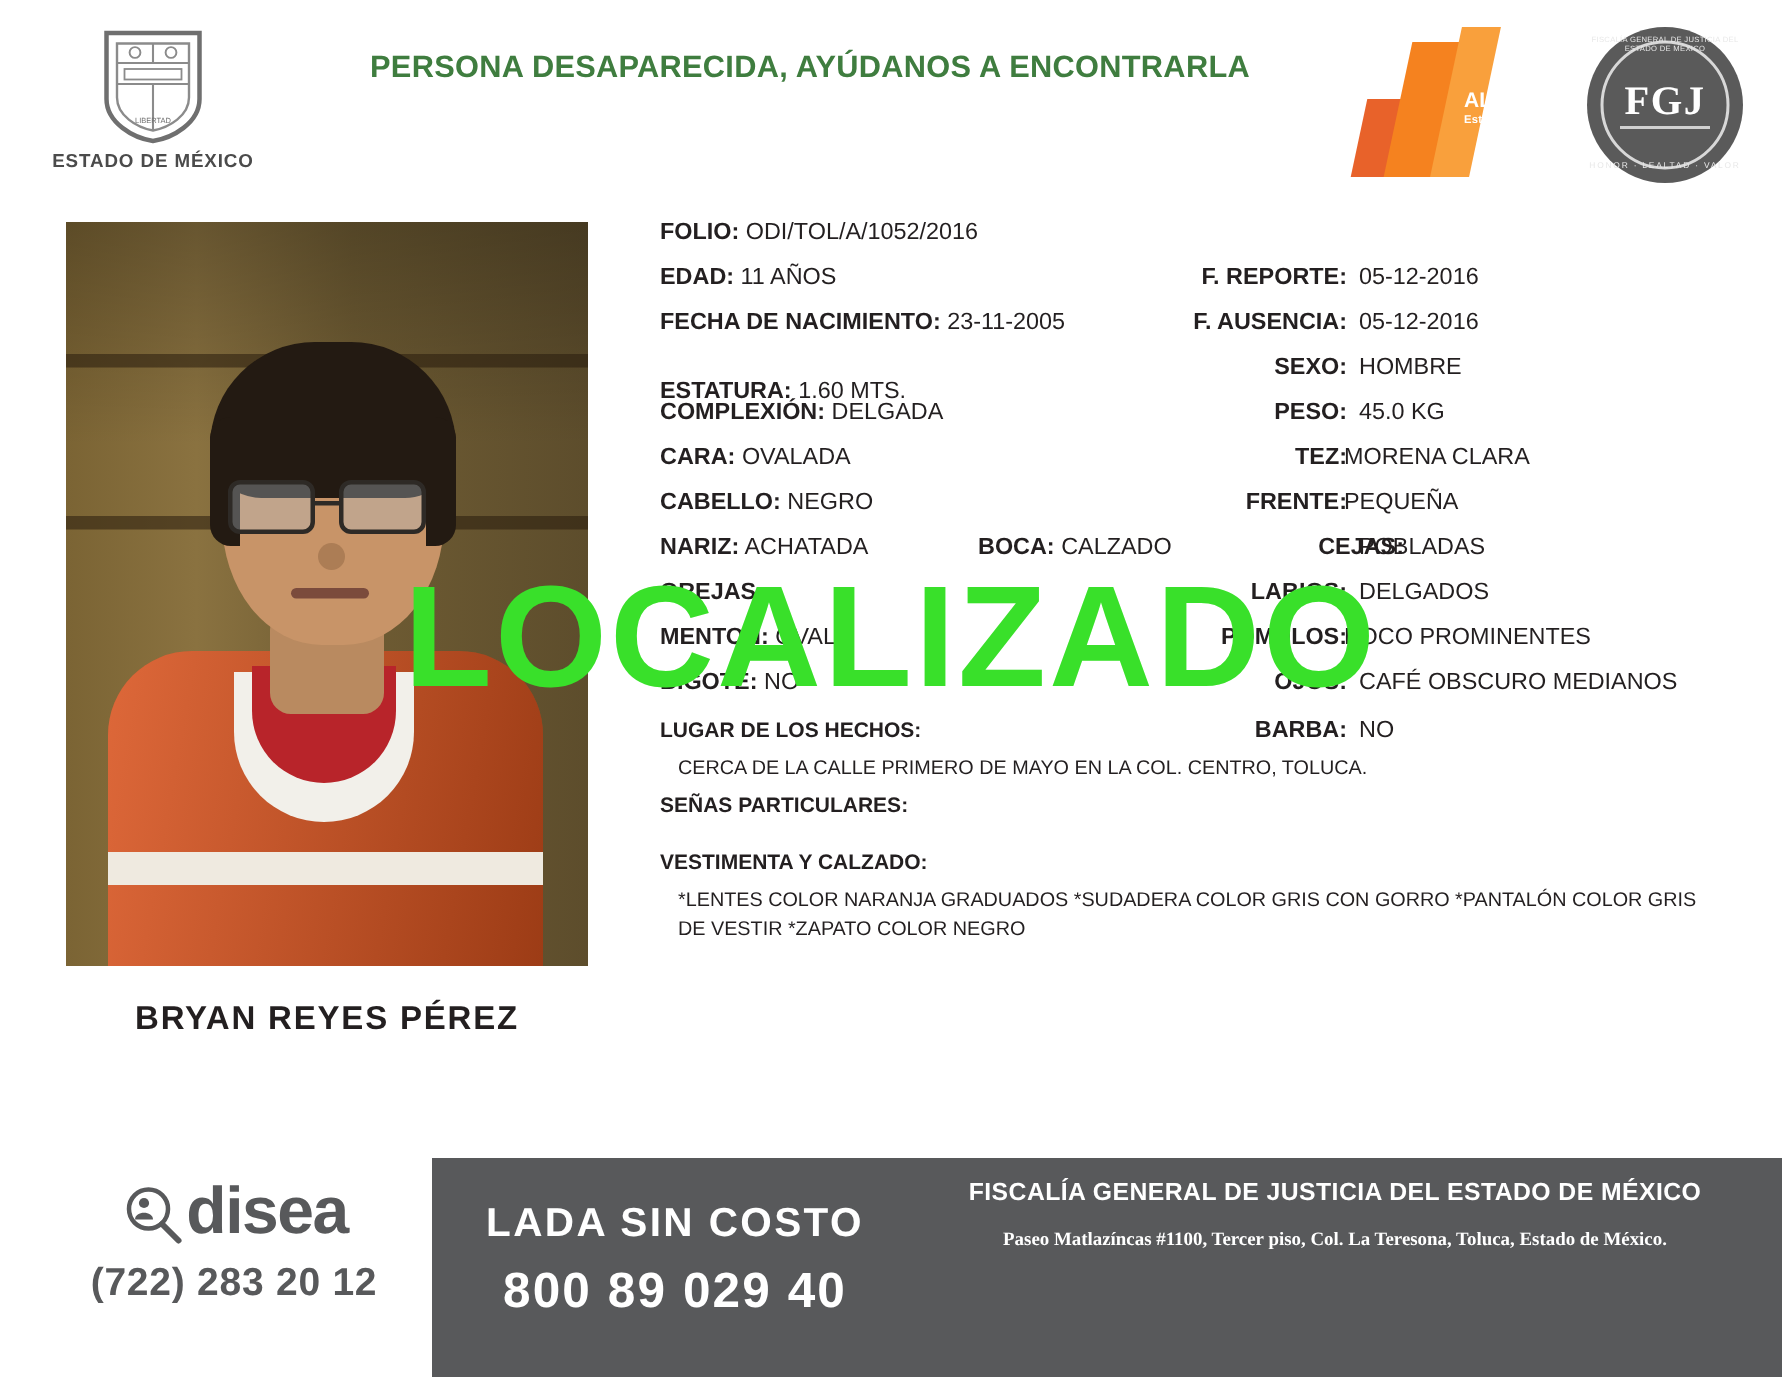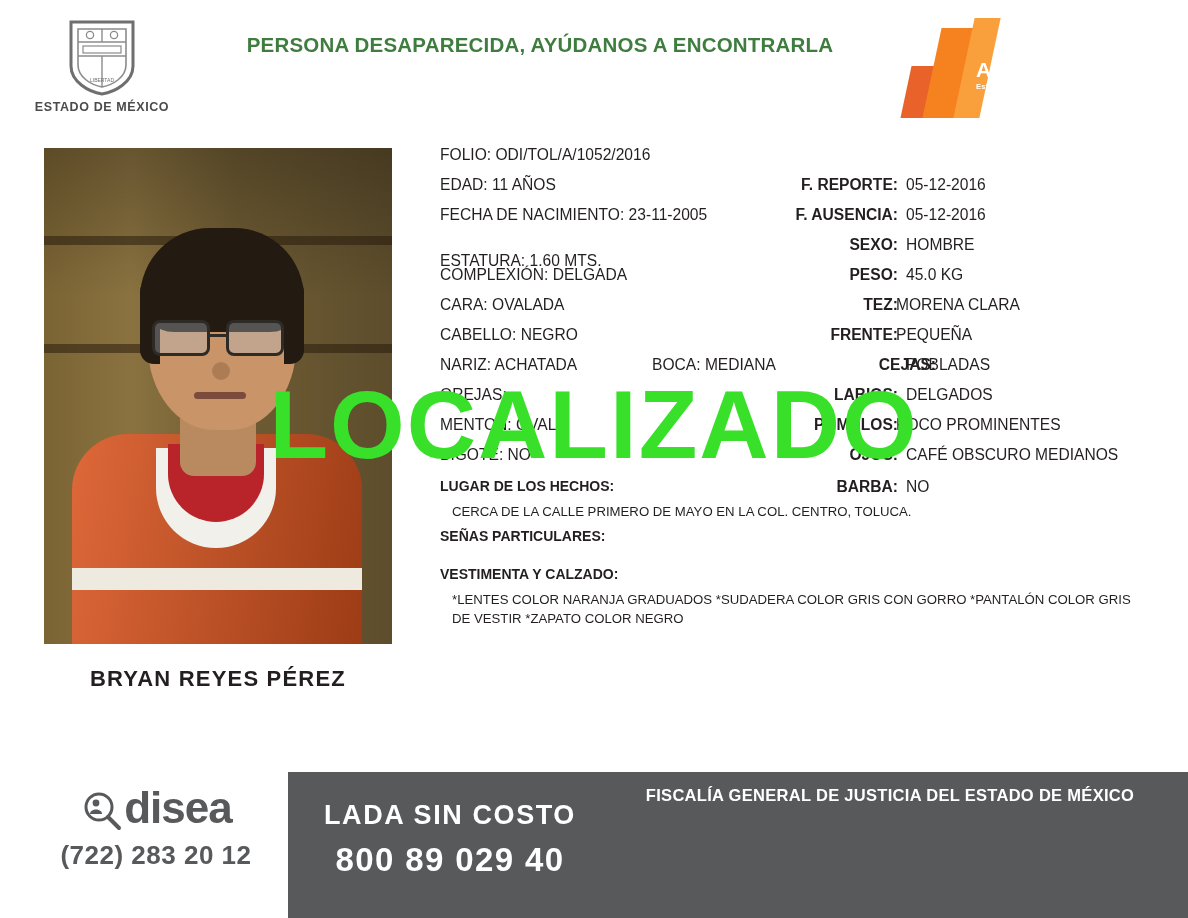--- a/index.html
+++ b/index.html
@@ -75,21 +75,21 @@
   .alba-b2 { left: 34px; top: 10px; width: 40px; height: 90px; transform: skewX(-12deg); background:#f5821f;}
   .alba-b3 { left: 66px; top: 0px;  width: 26px; height: 100px; transform: skewX(-12deg); background:#f9a03c;}
   .alba-txt {
     position: absolute;
     left: 78px; top: 26px;
     width: 72px;
     color: #ffffff;
     text-align: left;
   }
   .alba-t1 { font-size: 13px; font-weight: bold; letter-spacing: .3px; padding-left: 20px; }
-  .alba-t2 { font-size: 21px; font-weight: bold; line-height: 1; }
+  .alba-t2 { font-size: 14px; font-weight: bold; line-height: 1; }
   .alba-t3 { font-size: 7.5px; font-weight: bold; letter-spacing: .2px; margin-top: 2px;}
 
   
   .fgj {
     position: absolute;
     left: 1058px; top: 18px;
     width: 104px; height: 104px;
   }
   .fgj-ring {
     position: absolute; inset: 0;
@@ -262,21 +262,21 @@
   }
 
   
   .fields { position: absolute; left: 0; top: 140px; width: 1188px; }
   .row-field {
     position: absolute;
     font-size: 15.6px;
     white-space: nowrap;
     color: #231f20;
   }
-  .lbl { font-weight: normal; }
+  .lbl { font-weight: bold; }
   .val { font-weight: normal; }
   .col-left  { left: 440px; }
 
   .blocklabel {
     position: absolute;
     left: 440px;
     font-size: 14px;
     font-weight: bold;
   }
   .blockvalue {
@@ -450,20 +450,28 @@
     <div class="alba-bar alba-b1"></div>
     <div class="alba-bar alba-b2"></div>
     <div class="alba-bar alba-b3"></div>
     <div class="alba-txt">
       <div class="alba-t1">Protocolo</div>
       <div class="alba-t2">ALBA</div>
       <div class="alba-t3">Estado de México</div>
     </div>
   </div>
 
+  <div class="fgj">
+    <div class="fgj-ring"></div>
+    <div class="fgj-inner"></div>
+    <div class="fgj-text-top">FISCALÍA GENERAL DE JUSTICIA DEL ESTADO DE MÉXICO</div>
+    <div class="fgj-mark">FGJ</div>
+    <div class="fgj-wing"></div>
+    <div class="fgj-text-bot">HONOR · LEALTAD · VALOR</div>
+  </div>
 </div>
 
 <div class="photo-frame">
   <div class="photo-bg"></div>
   <div class="shelf" style="top:88px"></div>
   <div class="shelf" style="top:196px"></div>
   <div class="person">
     <div class="torso"></div>
     <div class="torso-shadow"></div>
     <div class="stripe-w"></div>
@@ -513,21 +521,21 @@
   <div class="row-field col-left" style="top:186px">
     <span class="lbl">CABELLO:</span>
     <span class="val">NEGRO</span>
   </div>
   <div class="row-field col-left" style="top:216px">
     <span class="lbl">NARIZ:</span>
     <span class="val">ACHATADA</span>
   </div>
   <div class="row-field" style="left:652px; top:216px">
     <span class="lbl">BOCA:</span>
-    <span class="val">MEDIANA</span>
+    <span class="val">CALZADO</span>
   </div>
   <div class="row-field col-left" style="top:246px">
     <span class="lbl">OREJAS:</span>
     <span class="val"></span>
   </div>
   <div class="row-field col-left" style="top:276px">
     <span class="lbl">MENTON:</span>
     <span class="val">OVAL</span>
   </div>
   <div class="row-field col-left" style="top:306px">
@@ -599,13 +607,14 @@
   <div class="disea-tel">(722) 283 20 12</div>
 </div>
 
 <div class="lada">
   <div class="lada-t1">LADA SIN COSTO</div>
   <div class="lada-t2">800 89 029 40</div>
 </div>
 
 <div class="fisc">
   <div class="fisc-t1">FISCALÍA GENERAL DE JUSTICIA DEL ESTADO DE MÉXICO</div>
+  <div class="fisc-t3">Paseo Matlazíncas #1100, Tercer piso, Col. La Teresona, Toluca, Estado de México.</div>
 </div>
 
 </body></html>

